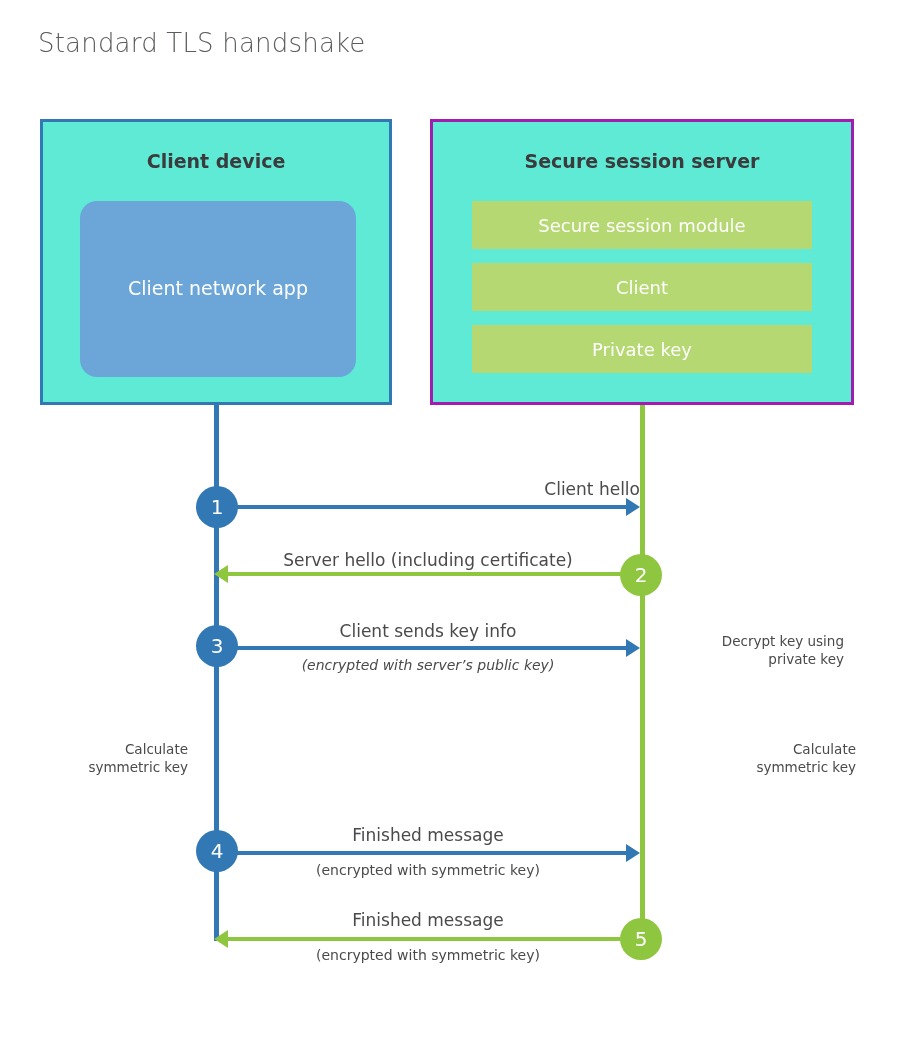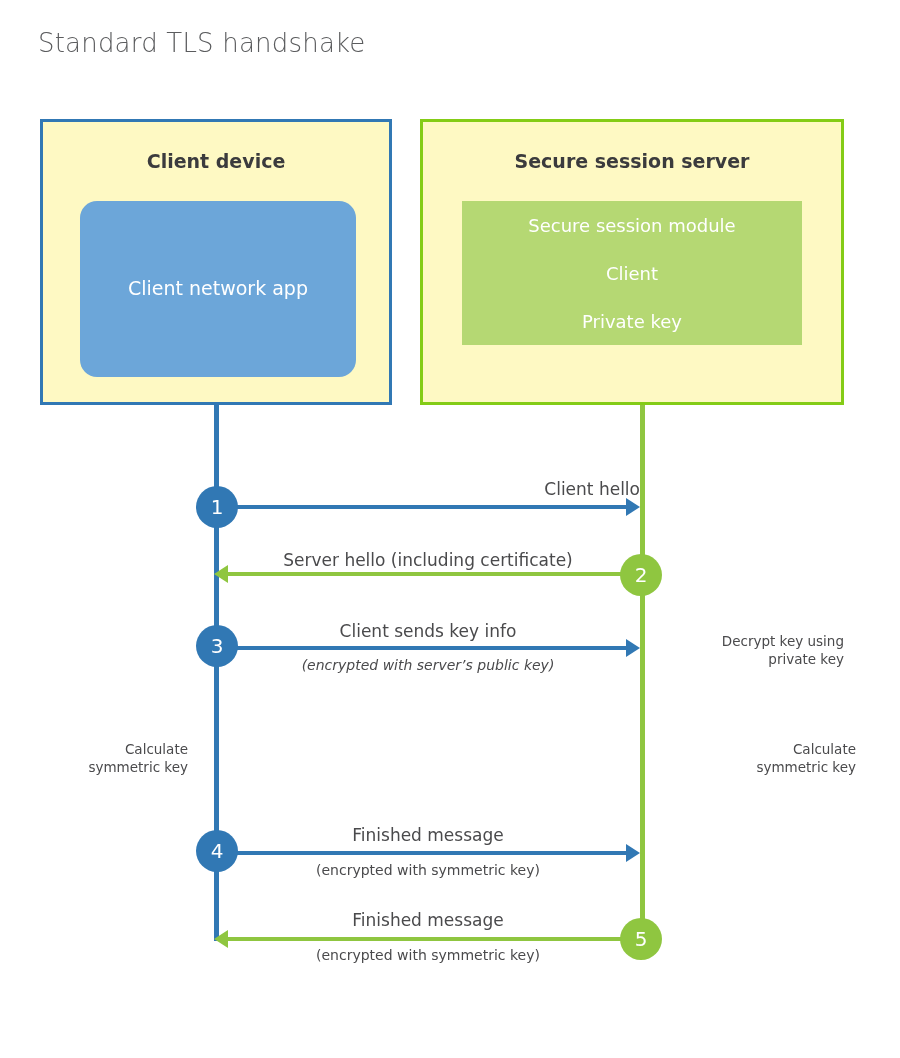--- a/index.html
+++ b/index.html
@@ -32,35 +32,35 @@
     font-weight: 300;
     color: #5b5c5e;
     letter-spacing: 0.2px;
     white-space: nowrap;
   }
 
   
   .node-box {
     position: absolute;
     box-sizing: border-box;
-    background: #fef9c3;
+    background: #5eead4;
   }
   .node-box.client {
     left: 40px;
     top: 119px;
     width: 352px;
     height: 286px;
     border: 3px solid #3178b4;
   }
   .node-box.server {
-    left: 420px;
+    left: 430px;
     top: 119px;
     width: 424px;
     height: 286px;
-    border: 3px solid #84cc16;
+    border: 3px solid #a21caf;
   }
   .node-title {
     position: absolute;
     left: 0;
     right: 0;
     top: 28px;
     text-align: center;
     font-size: 19px;
     font-weight: bold;
     color: #3b3b3d;
@@ -95,20 +95,21 @@
   }
   .server-block {
     width: 100%;
     height: 48px;
     background: #b5d873;
     color: #ffffff;
     font-size: 18px;
     display: flex;
     align-items: center;
     justify-content: center;
+    margin-bottom: 14px;
     box-sizing: border-box;
   }
   .server-block:last-child { margin-bottom: 0; }
 
   
   .lifeline {
     position: absolute;
     width: 5px;
   }
   .lifeline.client {

